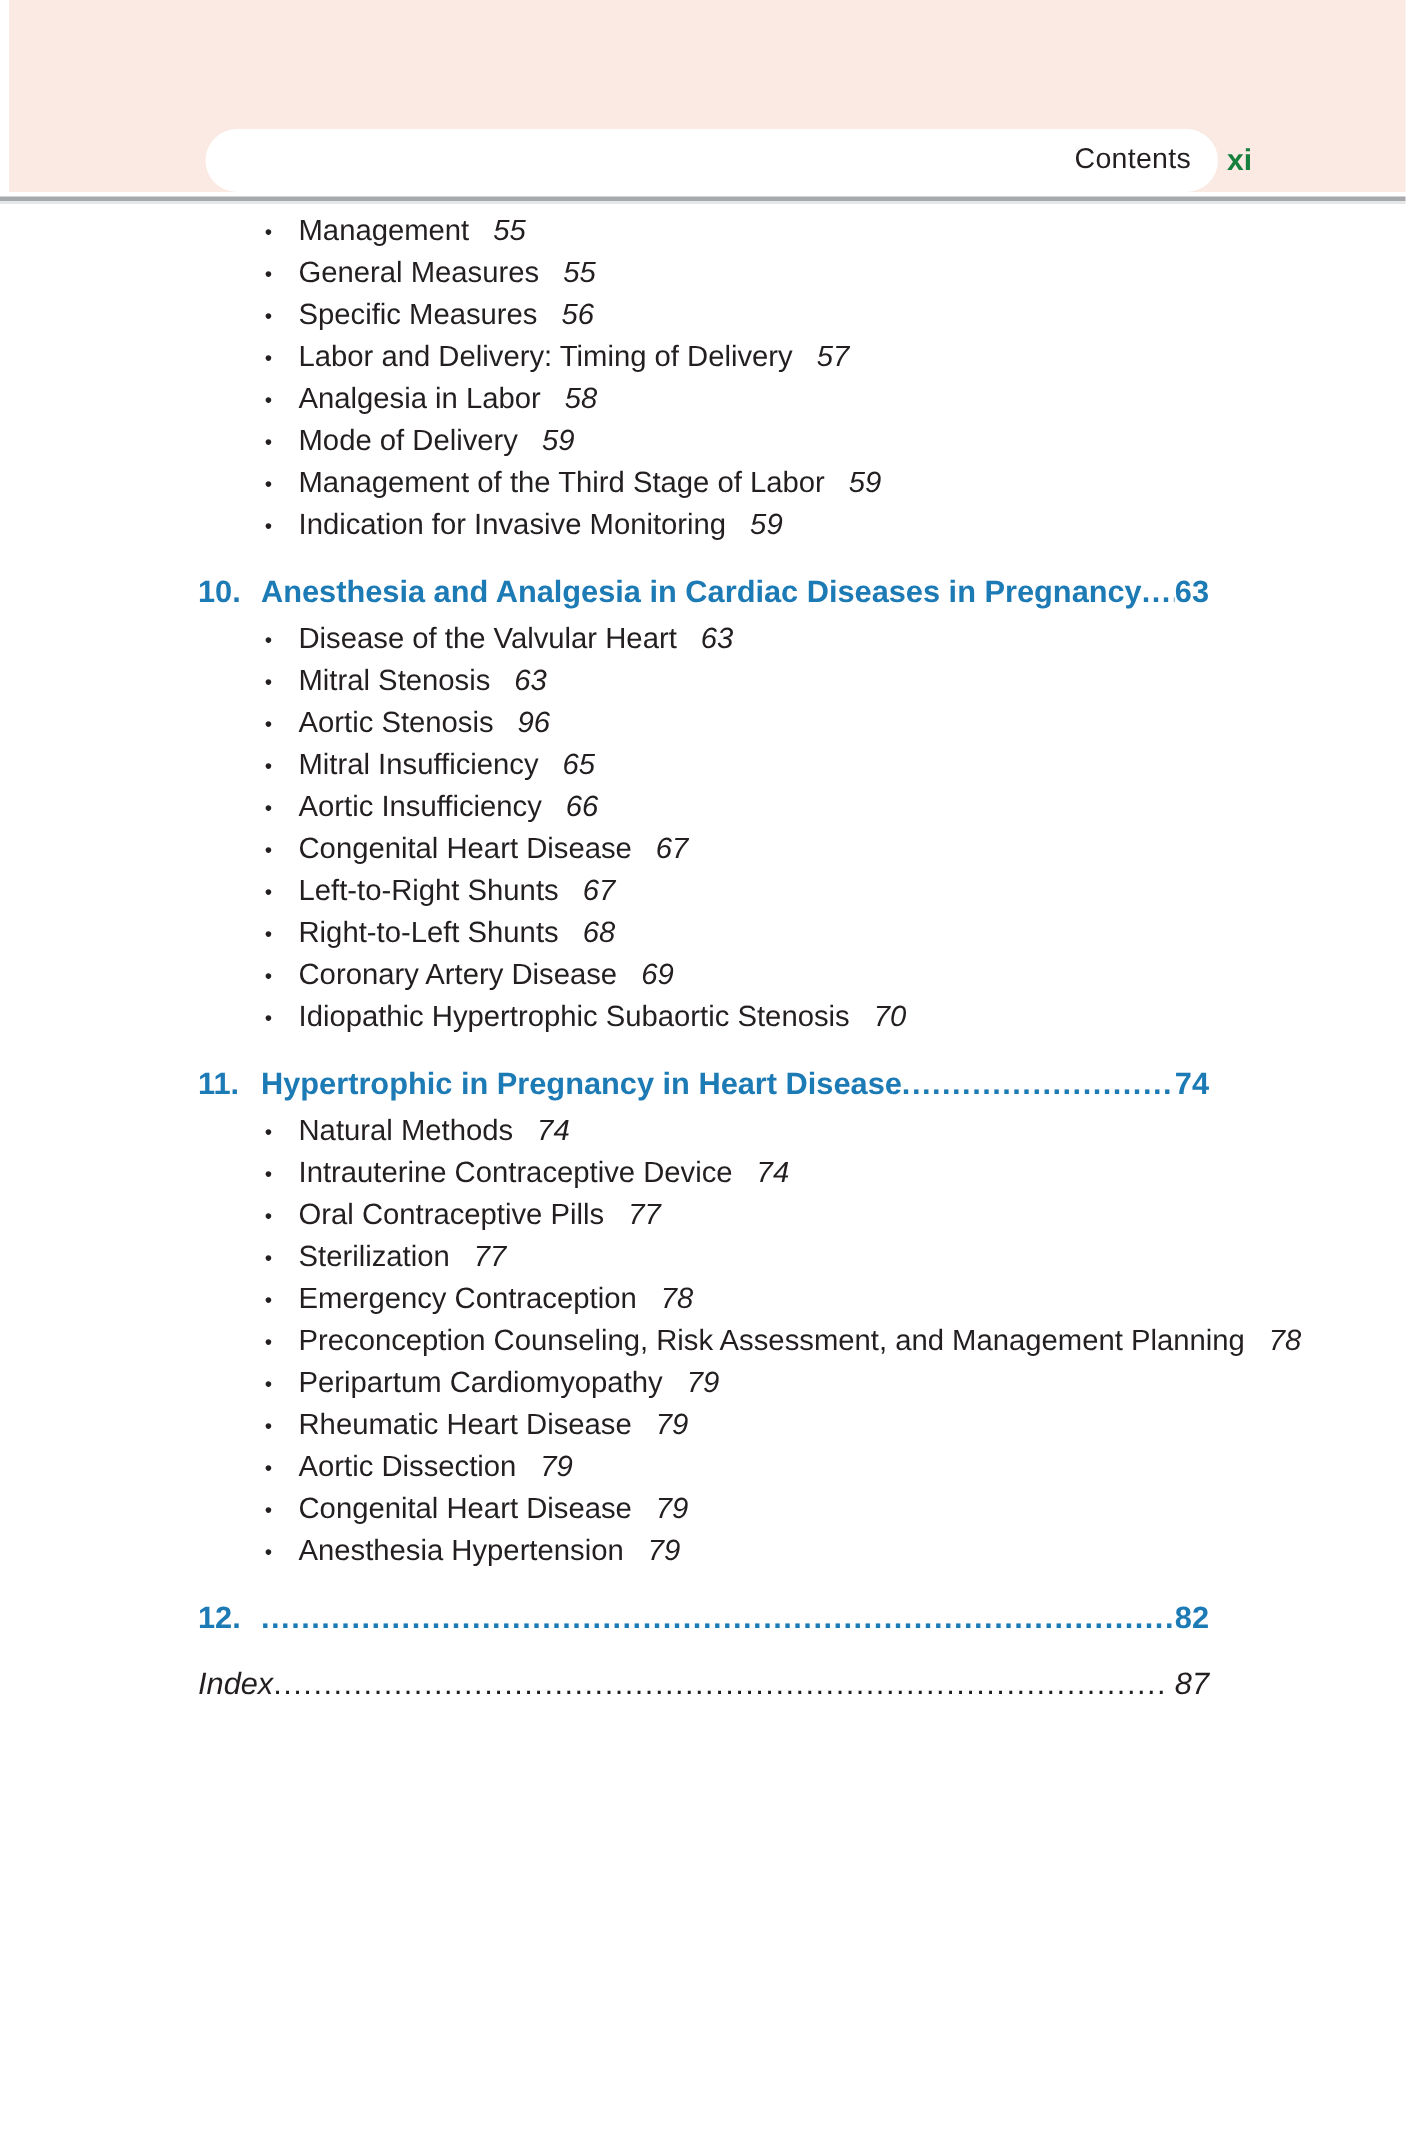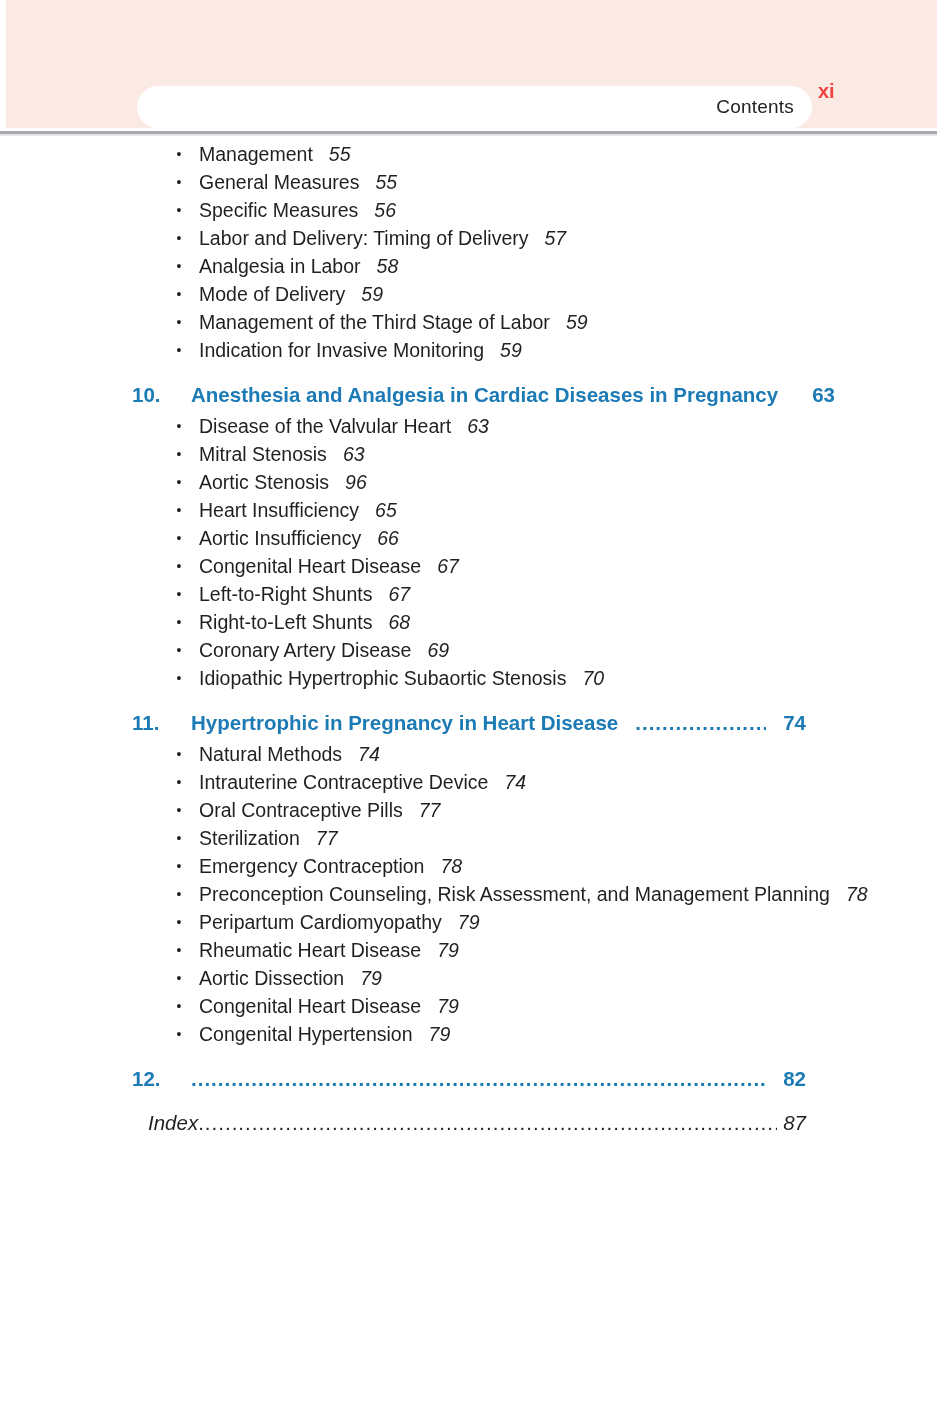--- a/index.html
+++ b/index.html
@@ -41,25 +41,25 @@
     top: 9px;
     font-size: 19px;
     line-height: 24px;
     color: #231f20;
     letter-spacing: 0.2px;
     white-space: nowrap;
   }
   .header-folio {
     position: absolute;
     left: 818px;
-    top: 79px;
+    top: 95px;
     font-size: 20px;
     line-height: 24px;
     font-weight: bold;
-    color: #ef4444;
+    color: #15803d;
   }
   .header-rule-outer {
     position: absolute;
     left: 0;
     top: 131px;
     width: 937px;
     height: 3px;
     background: #a7a9ac;
   }
   .header-rule-inner {
@@ -117,21 +117,20 @@
   .chapter {
     position: relative;
     display: flex;
     align-items: baseline;
     color: #1c7ab5;
     font-weight: bold;
     font-size: 20.5px;
     line-height: 30px;
     padding-left: 132px;
     padding-right: 131px;
-    gap: 17px;
   }
   .chapter .num {
     width: 42px;
     flex: 0 0 42px;
     white-space: nowrap;
   }
   .chapter .title {
     white-space: nowrap;
   }
   .chapter .leader {
@@ -150,21 +149,20 @@
   .index-line {
     position: relative;
     display: flex;
     align-items: baseline;
     color: #231f20;
     font-style: italic;
     font-size: 20.5px;
     line-height: 30px;
     padding-left: 132px;
     padding-right: 131px;
-    margin-left: 16px;
   }
   .index-line .title { white-space: nowrap; }
   .index-line .leader {
     flex: 1 1 auto;
     overflow: hidden;
     white-space: nowrap;
     font-style: normal;
     letter-spacing: 1px;
   }
   .index-line .pg { white-space: nowrap; padding-left: 6px; text-align: right; }
@@ -205,21 +203,21 @@
         <span class="num">10.</span>
         <span class="title">Anesthesia and Analgesia in Cardiac Diseases in Pregnancy</span>
         <span class="leader">........................................................................................................................</span>
         <span class="pg">63</span>
       </div>
       <div class="gap-after-chapter"></div>
       <ul class="entries">
         <li><span class="bullet">•</span><span class="entry-title">Disease of the Valvular Heart</span><span class="entry-page">63</span></li>
         <li><span class="bullet">•</span><span class="entry-title">Mitral Stenosis</span><span class="entry-page">63</span></li>
         <li><span class="bullet">•</span><span class="entry-title">Aortic Stenosis</span><span class="entry-page">96</span></li>
-        <li><span class="bullet">•</span><span class="entry-title">Heart Insufficiency</span><span class="entry-page">65</span></li>
+        <li><span class="bullet">•</span><span class="entry-title">Mitral Insufficiency</span><span class="entry-page">65</span></li>
         <li><span class="bullet">•</span><span class="entry-title">Aortic Insufficiency</span><span class="entry-page">66</span></li>
         <li><span class="bullet">•</span><span class="entry-title">Congenital Heart Disease</span><span class="entry-page">67</span></li>
         <li><span class="bullet">•</span><span class="entry-title">Left-to-Right Shunts</span><span class="entry-page">67</span></li>
         <li><span class="bullet">•</span><span class="entry-title">Right-to-Left Shunts</span><span class="entry-page">68</span></li>
         <li><span class="bullet">•</span><span class="entry-title">Coronary Artery Disease</span><span class="entry-page">69</span></li>
         <li><span class="bullet">•</span><span class="entry-title">Idiopathic Hypertrophic Subaortic Stenosis</span><span class="entry-page">70</span></li>
       </ul>
       <div class="gap-before-chapter"></div>
       <div class="chapter">
         <span class="num">11.</span>
@@ -232,21 +230,21 @@
         <li><span class="bullet">•</span><span class="entry-title">Natural Methods</span><span class="entry-page">74</span></li>
         <li><span class="bullet">•</span><span class="entry-title">Intrauterine Contraceptive Device</span><span class="entry-page">74</span></li>
         <li><span class="bullet">•</span><span class="entry-title">Oral Contraceptive Pills</span><span class="entry-page">77</span></li>
         <li><span class="bullet">•</span><span class="entry-title">Sterilization</span><span class="entry-page">77</span></li>
         <li><span class="bullet">•</span><span class="entry-title">Emergency Contraception</span><span class="entry-page">78</span></li>
         <li><span class="bullet">•</span><span class="entry-title">Preconception Counseling, Risk Assessment, and Management Planning</span><span class="entry-page">78</span></li>
         <li><span class="bullet">•</span><span class="entry-title">Peripartum Cardiomyopathy</span><span class="entry-page">79</span></li>
         <li><span class="bullet">•</span><span class="entry-title">Rheumatic Heart Disease</span><span class="entry-page">79</span></li>
         <li><span class="bullet">•</span><span class="entry-title">Aortic Dissection</span><span class="entry-page">79</span></li>
         <li><span class="bullet">•</span><span class="entry-title">Congenital Heart Disease</span><span class="entry-page">79</span></li>
-        <li><span class="bullet">•</span><span class="entry-title">Congenital Hypertension</span><span class="entry-page">79</span></li>
+        <li><span class="bullet">•</span><span class="entry-title">Anesthesia Hypertension</span><span class="entry-page">79</span></li>
       </ul>
       <div class="gap-before-chapter"></div>
       <div class="chapter">
         <span class="num">12.</span>
         <span class="leader">........................................................................................................................</span>
         <span class="pg">82</span>
       </div>
     </div>
 
   <div class="gap-before-index"></div>

